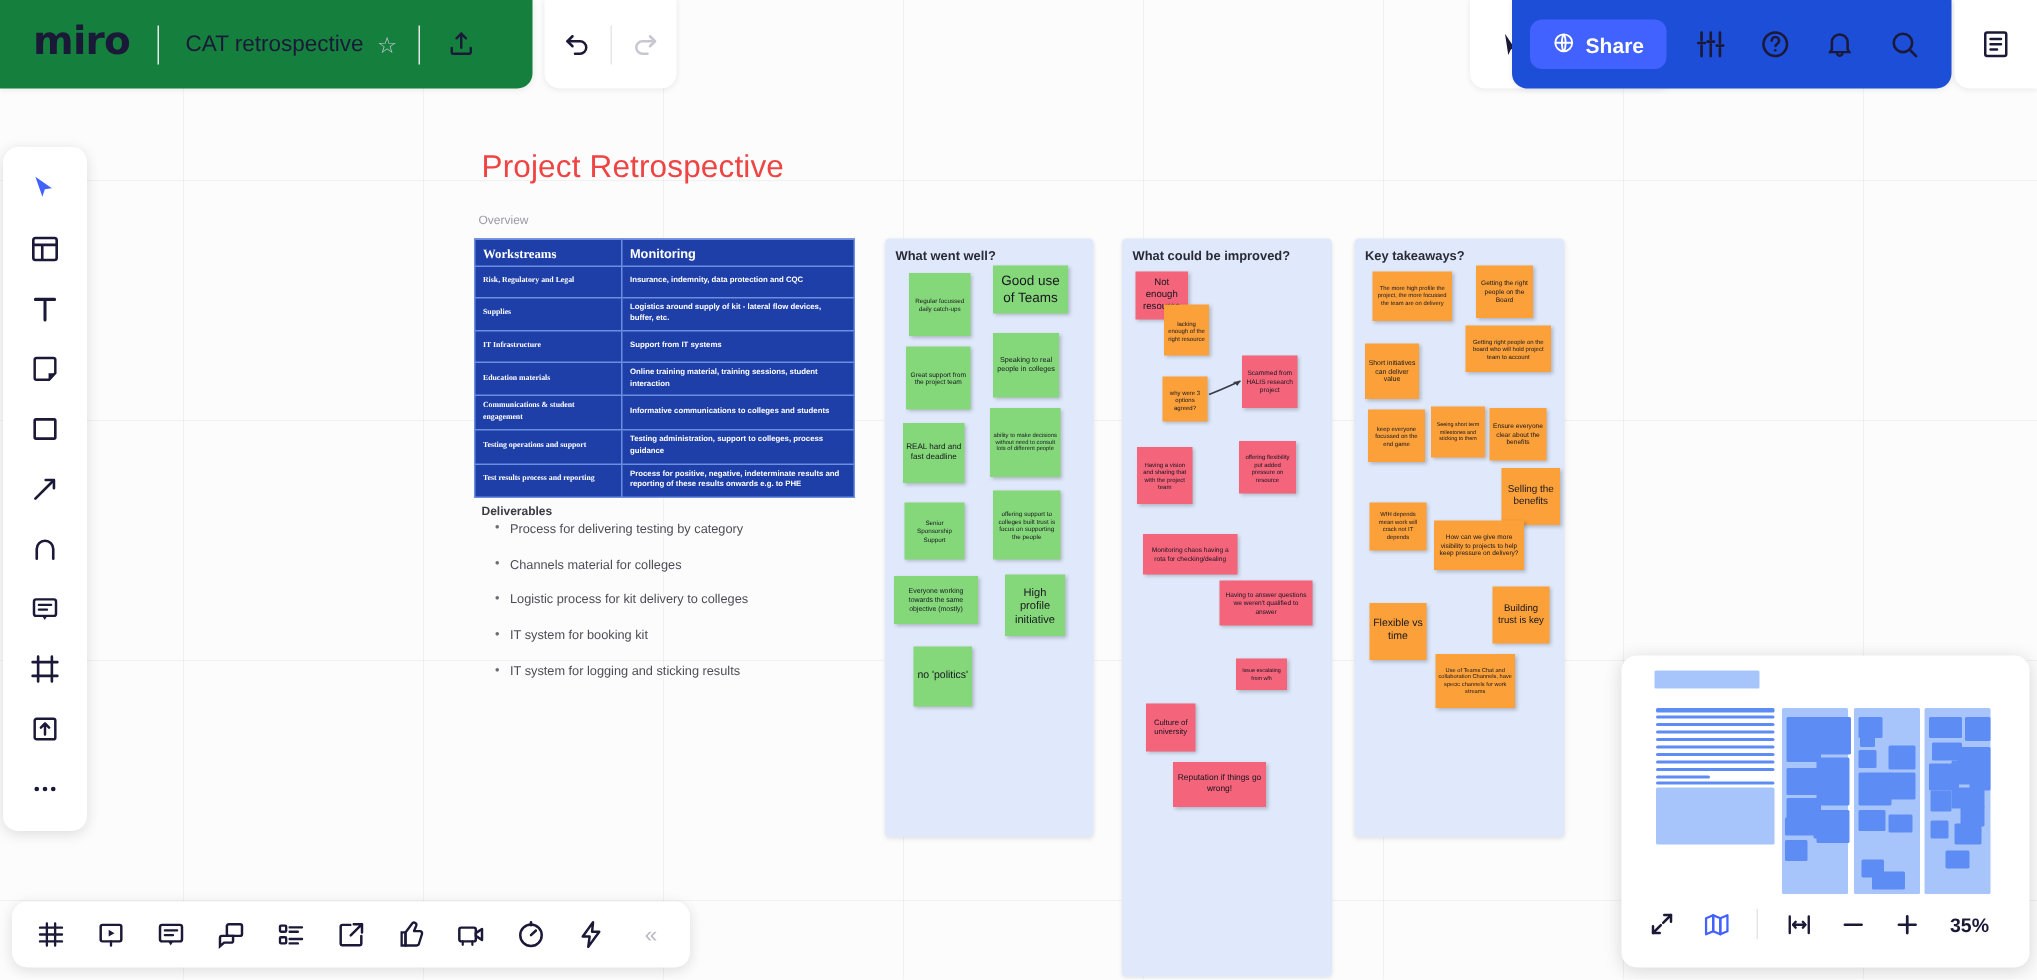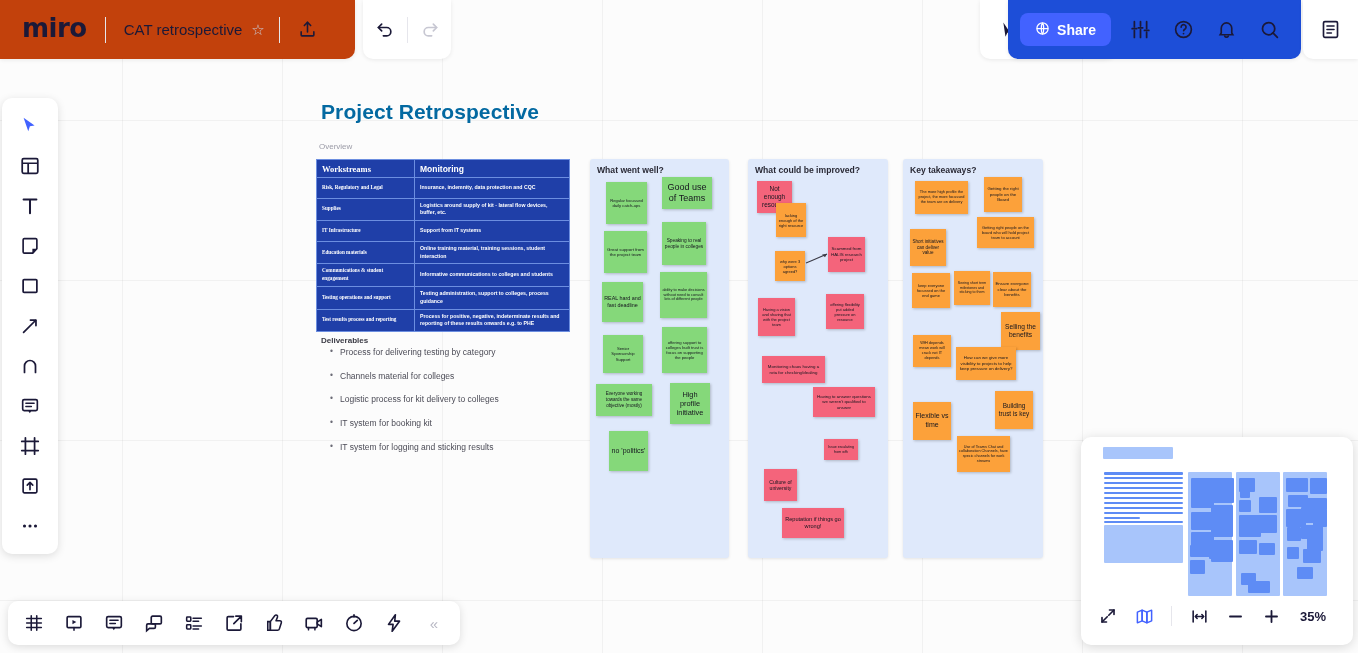--- a/index.html
+++ b/index.html
@@ -17,21 +17,21 @@
     background-image:
       linear-gradient(to right, rgba(0,0,0,0.045) 1px, transparent 1px),
       linear-gradient(to bottom, rgba(0,0,0,0.045) 1px, transparent 1px);
     background-size:160px 160px;
     background-position:-38px -40px;
   }
 
   
   .topbar-left {
     position:absolute; left:0; top:0; width:355px; height:59px;
-    background:#c2410c; border-bottom-right-radius:10px;
+    background:#15803d; border-bottom-right-radius:10px;
     display:flex; align-items:center; box-shadow:0 1px 4px rgba(0,0,0,.08);
   }
   .logo {
     font-family:"DejaVu Sans", sans-serif;
     font-size:26px; font-weight:700; color:#1b1938;
     letter-spacing:-.5px; padding:0 18px 3px 22px;
   }
   .vdiv { width:1px; height:26px; background:#e6e6ec; }
   .board-title {
     font-size:15px; color:#1b1938; padding:0 9px 0 18px; white-space:nowrap;
@@ -128,21 +128,21 @@
   .mctl {
     width:34px; height:32px; display:flex; align-items:center; justify-content:center;
     border-radius:6px; cursor:pointer; color:#1b1938;
   }
   .mdiv { width:1px; height:20px; background:#e6e6ec; margin:0 8px; }
   .zoomlevel { font-size:13px; font-weight:700; color:#1b1938; margin-left:10px; }
 
   
   .board-heading {
     position:absolute; left:321px; top:100px;
-    font-size:21px; font-weight:700; color:#0369a1; letter-spacing:.1px;
+    font-size:21px; font-weight:400; color:#ef4444; letter-spacing:.1px;
   }
   .overview-lbl {
     position:absolute; left:319px; top:142px;
     font-size:8px; color:#9a9aa6;
   }
 
   
   .ws-table {
     position:absolute; left:316px; top:159px; width:254px;
     border-collapse:collapse; table-layout:fixed;
@@ -254,21 +254,21 @@
         <div class="note green" style="left: 14px; top: 72px; width: 43px; height: 42px; font-size: 4.4px;">Great support from the project team</div>
         <div class="note green" style="left: 72px; top: 63px; width: 44px; height: 43px; font-size: 4.8px;">Speaking to real people in colleges</div>
         <div class="note green" style="left: 12px; top: 123px; width: 41px; height: 40px; font-size: 5.4px;">REAL hard and fast deadline</div>
         <div class="note green" style="left: 70px; top: 113px; width: 47px; height: 46px; font-size: 3.9px;">ability to make decisions without need to consult lots of different people</div>
         <div class="note green" style="left: 13px; top: 176px; width: 40px; height: 38px; font-size: 4.2px;">Senior Sponsorship Support</div>
         <div class="note green" style="left: 72px; top: 168px; width: 45px; height: 46px; font-size: 4.2px;">offering support to colleges built trust is focus on supporting the people</div>
         <div class="note green" style="left: 6px; top: 225px; width: 56px; height: 32px; font-size: 4.6px;">Everyone working towards the same objective (mostly)</div>
         <div class="note green" style="left: 80px; top: 224px; width: 40px; height: 41px; font-size: 7.4px;">High profile initiative</div>
         <div class="note green" style="left: 19px; top: 272px; width: 39px; height: 40px; font-size: 7px;">no 'politics'</div>
       </div>
-      <div class="frame" style="left: 748px; top: 159px; width: 140px; height: 399px;">
+      <div class="frame" style="left: 748px; top: 159px; width: 140px; height: 492px;">
         <div class="frame-title">What could be improved?</div>
         <div class="note red" style="left: 9px; top: 22px; width: 35px; height: 32px; font-size: 6.4px;">Not enough resource</div>
         <div class="note orange" style="left: 28px; top: 44px; width: 30px; height: 34px; font-size: 4px;">lacking enough of the right resource</div>
         <div class="note orange" style="left: 27px; top: 92px; width: 30px; height: 30px; font-size: 4px;">why were 3 options agreed?</div>
         <div class="note red" style="left: 80px; top: 78px; width: 37px; height: 35px; font-size: 4.4px;">Scammed from HALIS research project</div>
         <div class="note red" style="left: 10px; top: 139px; width: 37px; height: 38px; font-size: 4px;">Having a vision and sharing that with the project team</div>
         <div class="note red" style="left: 78px; top: 135px; width: 38px; height: 35px; font-size: 4px;">offering flexibility put added pressure on resource</div>
         <div class="note red" style="left: 14px; top: 197px; width: 63px; height: 27px; font-size: 4.4px;">Monitoring chaos having a rota for checking/dealing</div>
         <div class="note red" style="left: 65px; top: 228px; width: 62px; height: 30px; font-size: 4.4px;">Having to answer questions we weren't qualified to answer</div>
         <div class="note red" style="left: 76px; top: 280px; width: 34px; height: 21px; font-size: 3.6px;">Issue escalating from wfh</div>

